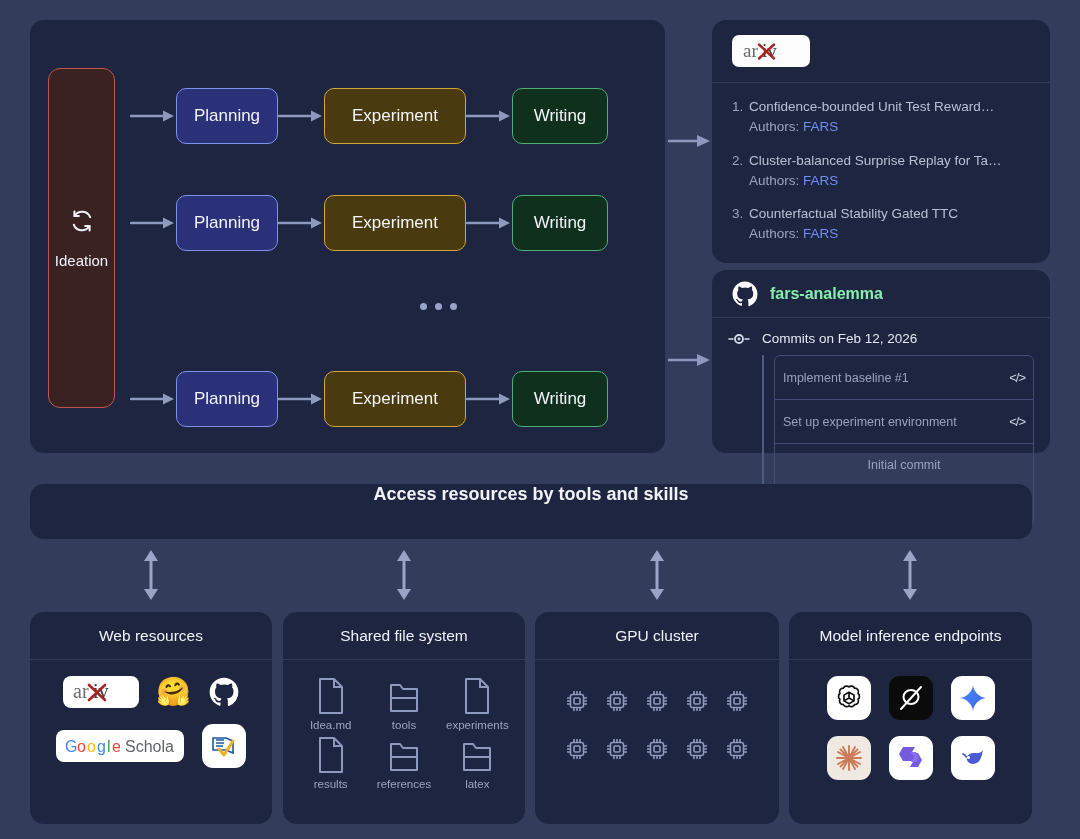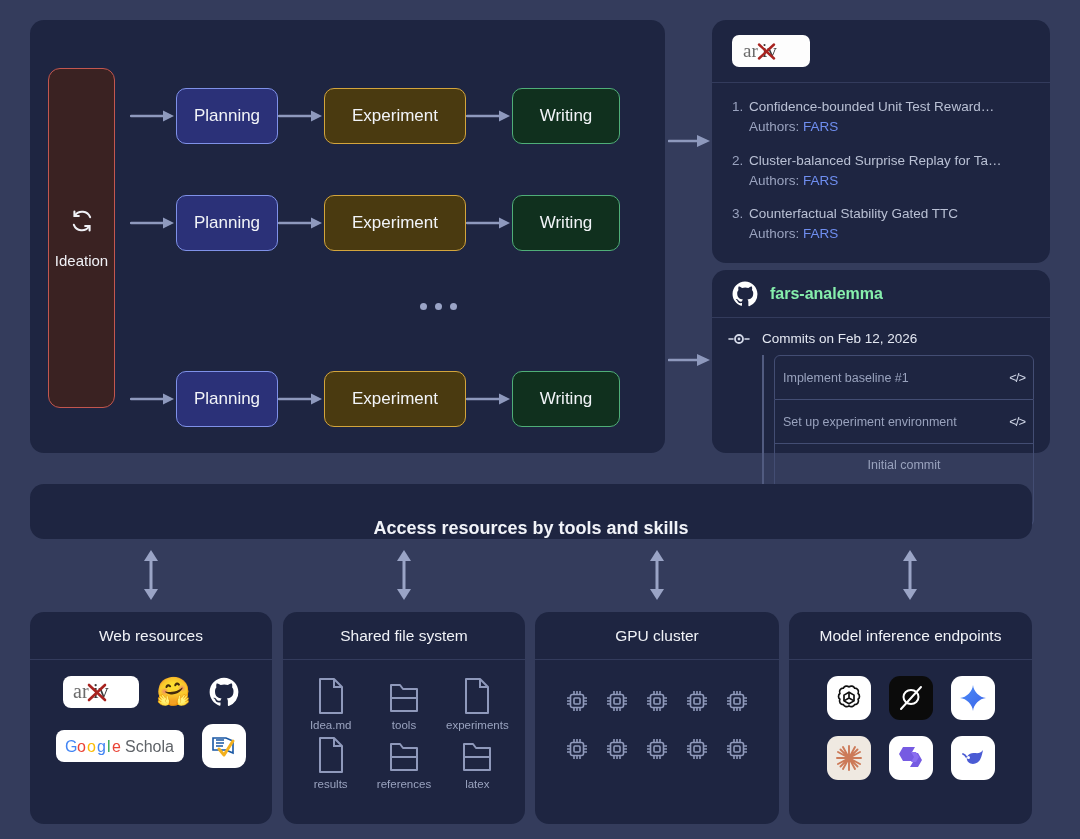--- a/index.html
+++ b/index.html
@@ -42,21 +42,21 @@
   .arrow{width:46px;height:14px;position:relative;flex:0 0 auto;}
   .arrow svg{display:block;}
 
   .stage-box{
     height:56px;border-radius:10px;
     display:flex;align-items:center;justify-content:center;
     font-size:17px;color:#f2f4f8;box-sizing:border-box;
   }
   .stage-box.planning{width:102px;background:#2b3178;border:1.4px solid #7f91e8;}
   .stage-box.experiment{width:142px;background:#4a3a10;border:1.4px solid #d3a53c;}
-  .stage-box.writing{width:108px;background:#10301e;border:1.4px solid #4fae78;}
+  .stage-box.writing{width:96px;background:#10301e;border:1.4px solid #4fae78;}
 
   .ellipsis{
     position:absolute;left:390px;top:283px;
     display:flex;gap:8px;
   }
   .ellipsis i{width:7px;height:7px;border-radius:50%;background:#9aa4c6;display:block;}
 
   
   .exit-arrow{position:absolute;width:44px;height:16px;}
   #exit-arrow-arxiv{left:668px;top:133px;}
@@ -93,21 +93,21 @@
     padding:14px 8px;font-size:12.5px;color:#99a2bd;
   }
   .commit-row:first-child{border-radius:6px 6px 0 0;}
   .commit-row:last-child{border-radius:0 0 6px 6px;flex-direction:column;}
   .commit-row + .commit-row{border-top:none;gap:24px;}
   .code-icon{color:#cfd5e6;font-size:13px;letter-spacing:-1px;}
 
   
   #access-banner{
     left:30px;top:484px;width:1002px;height:55px;
-    display:flex;align-items:flex-end;justify-content:center;
+    display:flex;align-items:flex-start;justify-content:center;
     font-size:18px;font-weight:bold;color:#f1f3f8;
   }
 
   
   .dbl-arrow{position:absolute;top:548px;width:22px;height:54px;}
   .dbl-arrow svg{display:block;}
 
   
   .res-panel{top:612px;height:212px;}
   #panel-web{left:30px;width:242px;}

